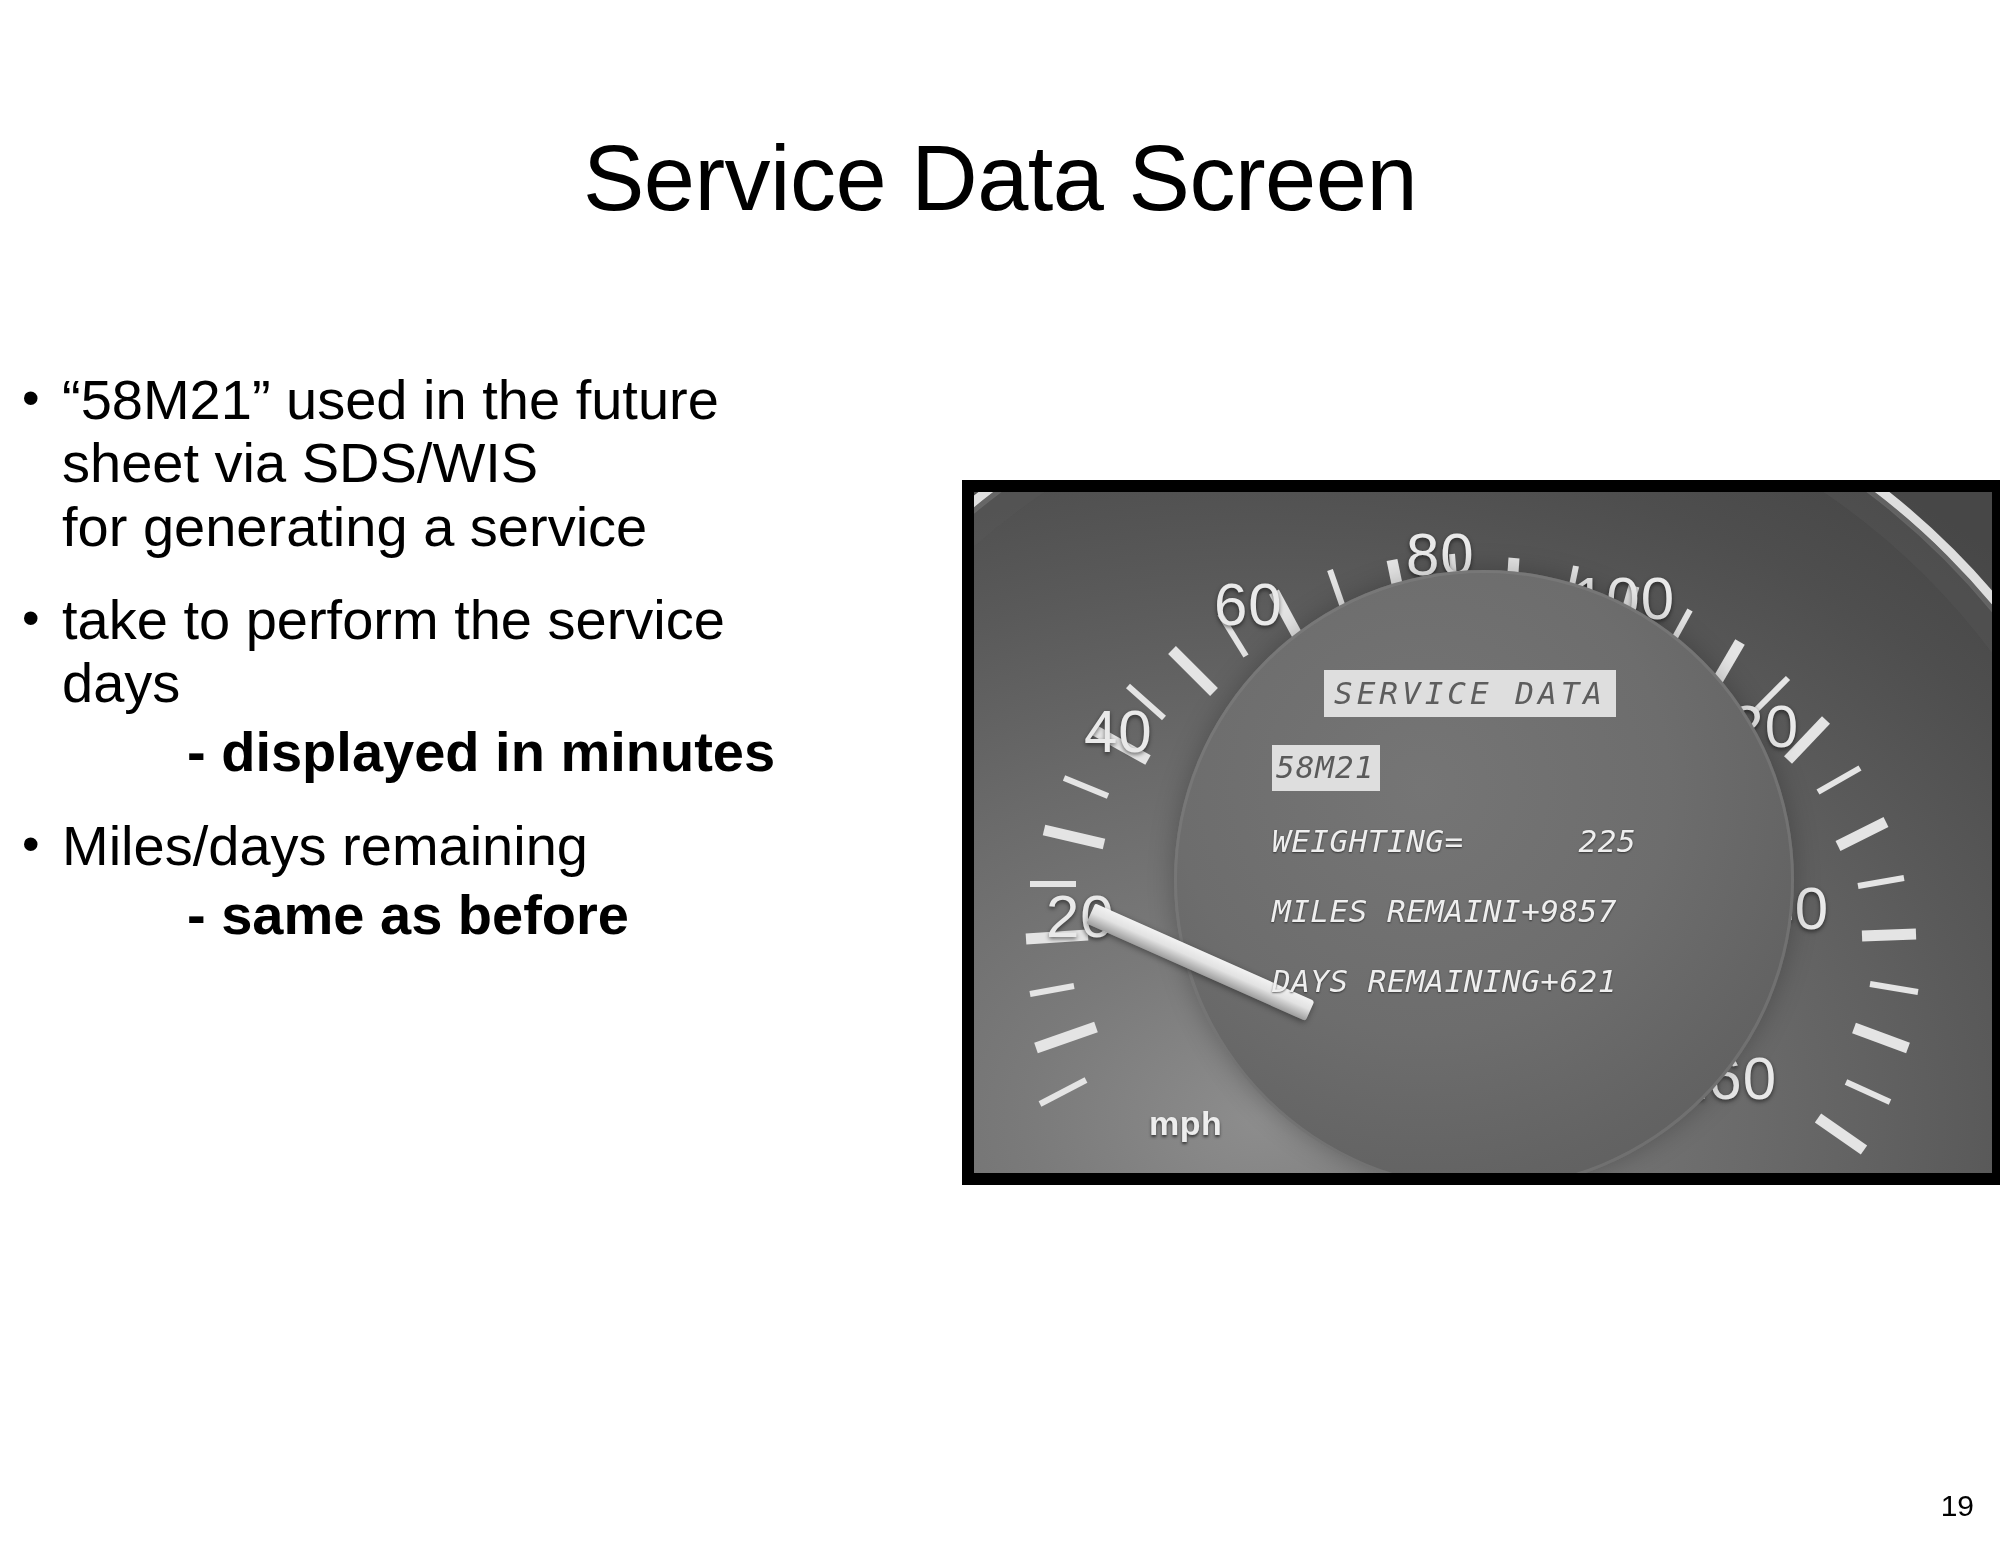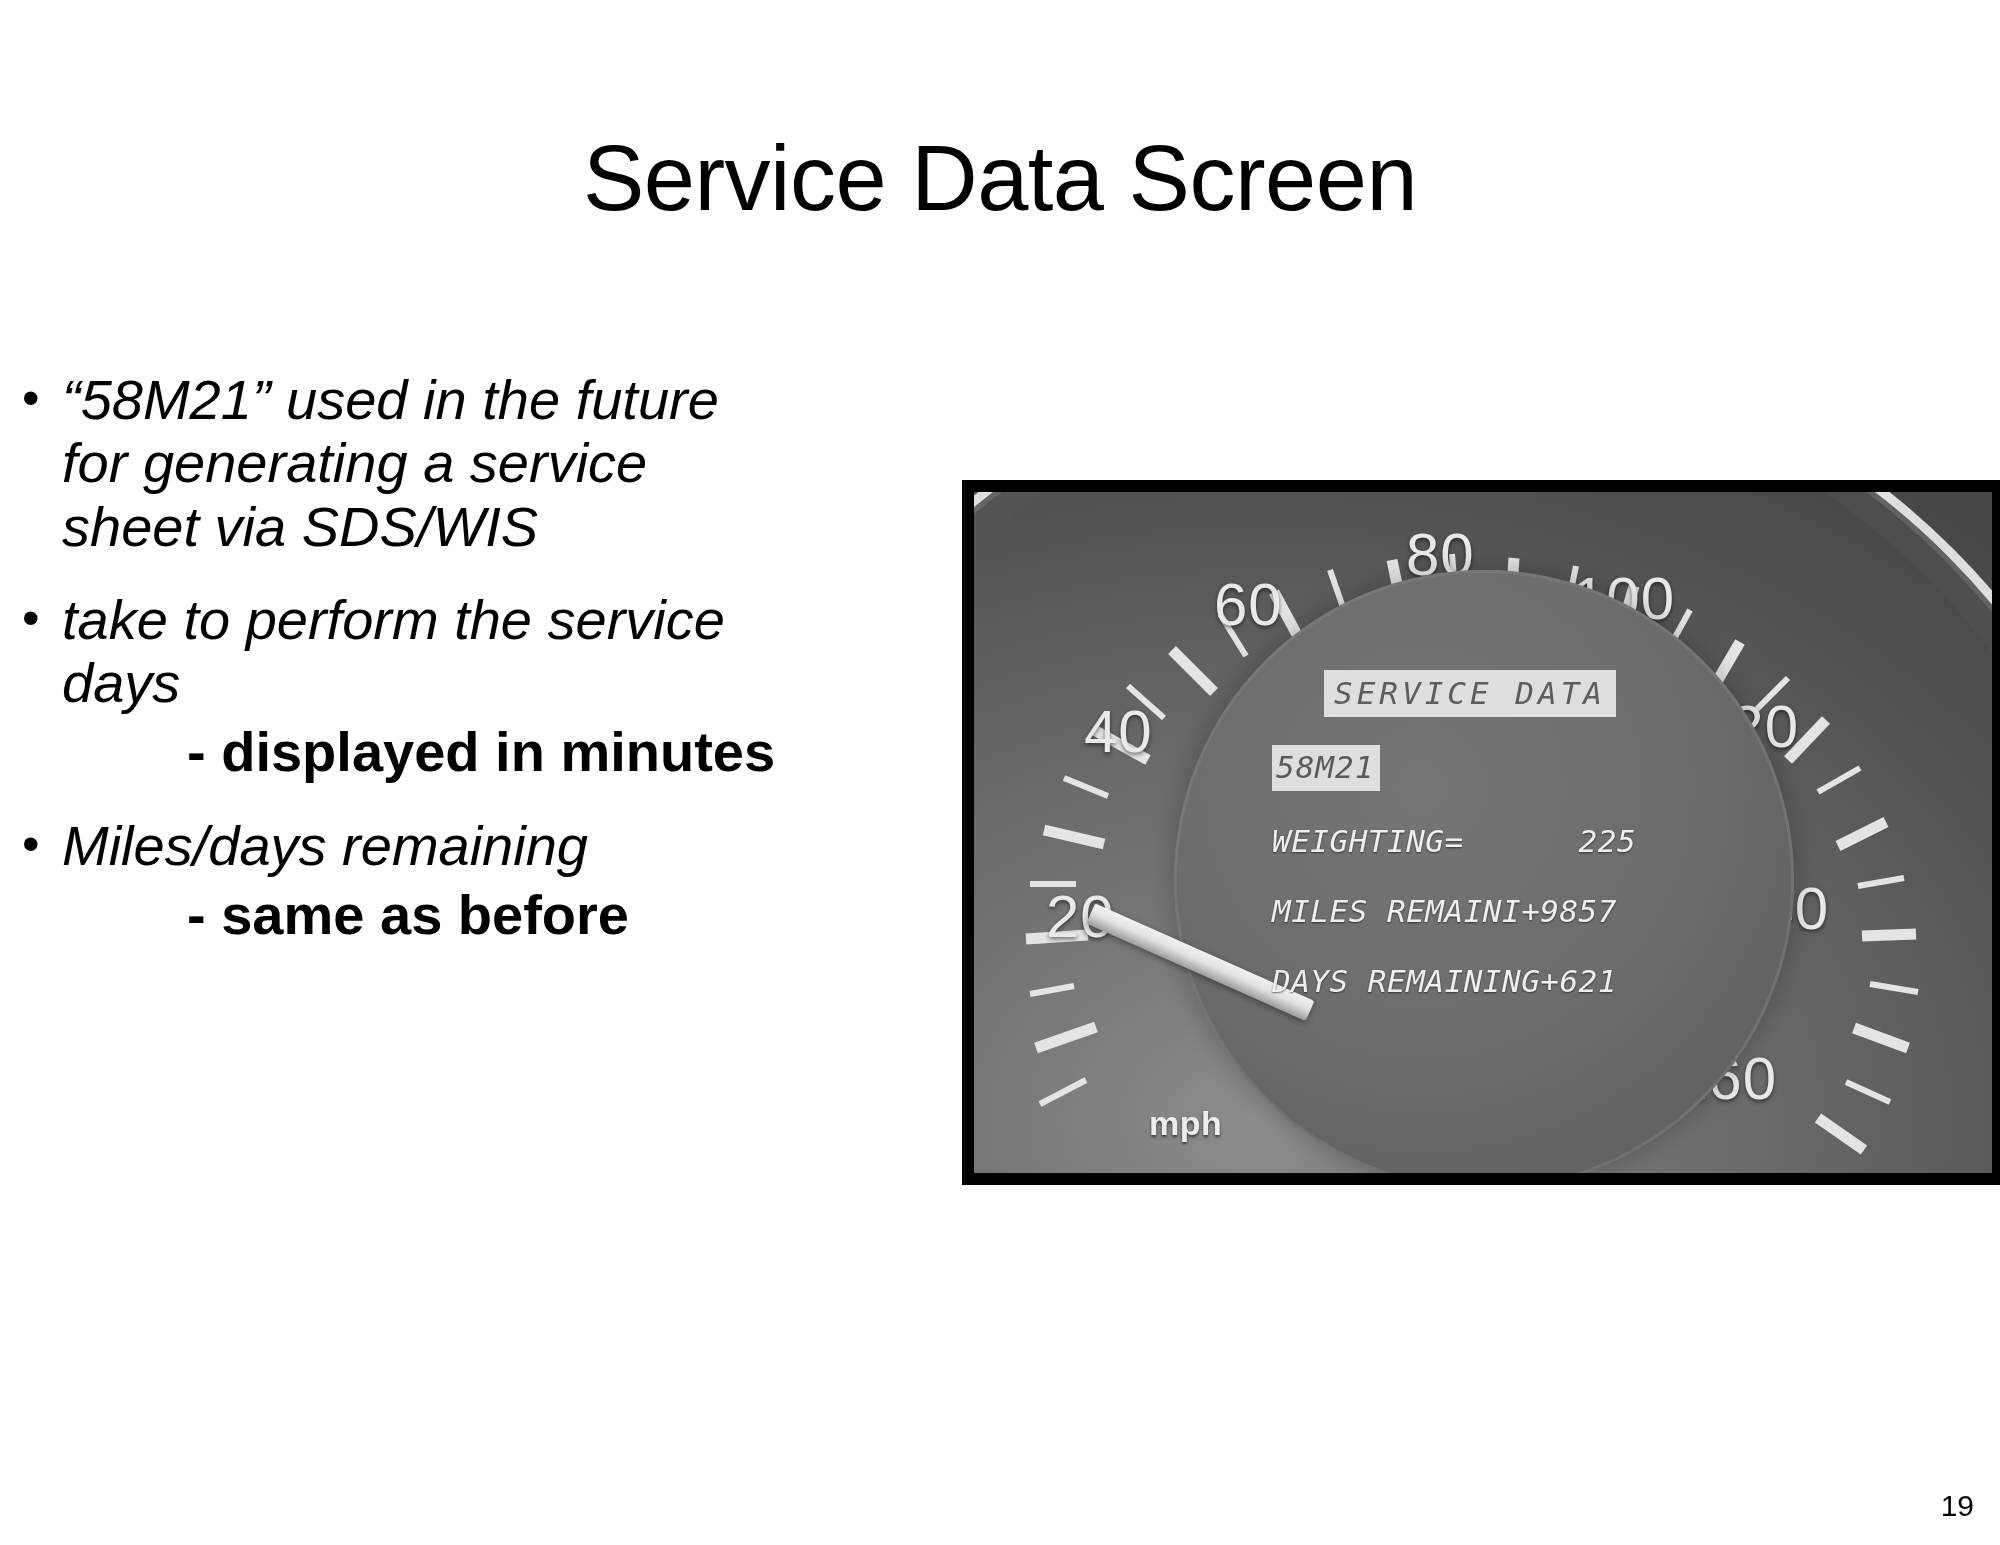--- a/index.html
+++ b/index.html
@@ -50,21 +50,20 @@
     width: 40px;
     flex: 0 0 40px;
     font-size: 50px;
     line-height: 1.22;
   }
   .bullet-lines {
     flex: 1 1 auto;
   }
   .bullet-line {
     white-space: pre;
-    font-style: italic;
   }
   .sub-line {
     font-size: 56px;
     line-height: 1.13;
     padding-left: 165px;
     white-space: pre;
     margin-top: 6px;
     font-weight: bold;
   }
 
@@ -236,22 +235,22 @@
 
 <div id="slide-title">Service Data Screen</div>
 
 <div id="bullet-column">
 
   <div class="bullet-block">
     <div class="bullet-row">
       <div class="bullet-marker">•</div>
       <div class="bullet-lines">
         <div class="bullet-line">“58M21” used in the future</div>
+        <div class="bullet-line">sheet via SDS/WIS</div>
         <div class="bullet-line">for generating a service</div>
-        <div class="bullet-line">sheet via SDS/WIS</div>
       </div>
     </div>
   </div>
 
   <div class="bullet-block">
     <div class="bullet-row">
       <div class="bullet-marker">•</div>
       <div class="bullet-lines">
         <div class="bullet-line">take to perform the service</div>
         <div class="bullet-line">days</div>

